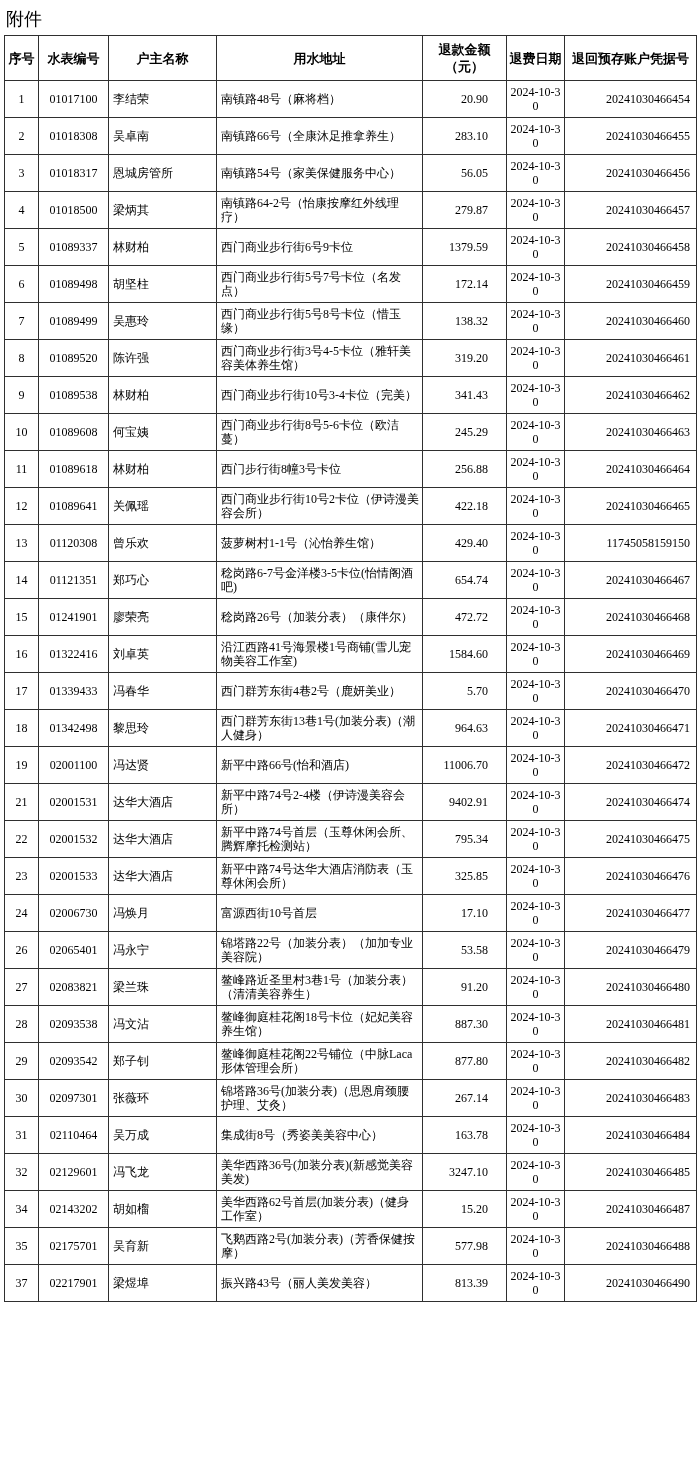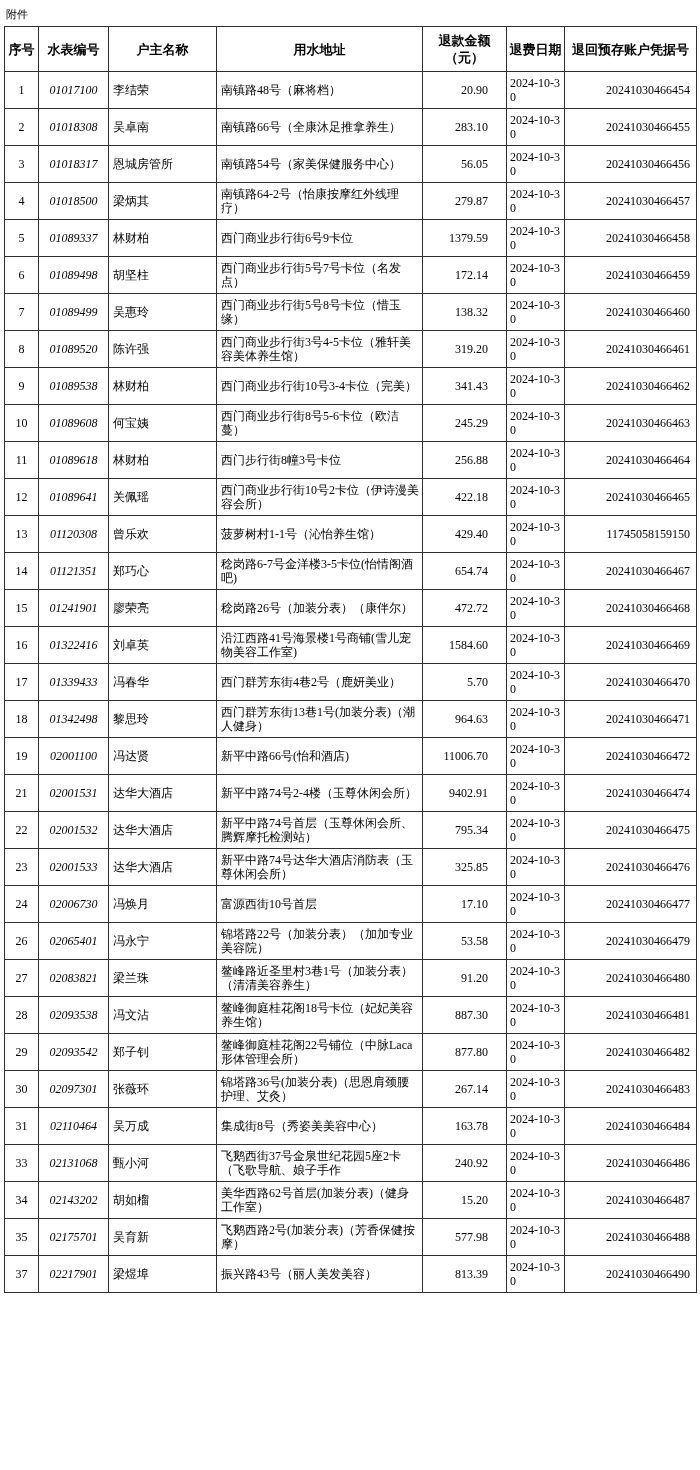--- a/index.html
+++ b/index.html
@@ -8,21 +8,21 @@
     background: #ffffff;
     width: 700px;
     color: #000;
     font-family: "Liberation Serif", "DejaVu Serif", serif;
   }
   .page {
     width: 700px;
     background: #fff;
   }
   .attachment-label {
-    font-size: 11px;
+    font-size: 18px;
     padding: 7px 0 4px 6px;
   }
   .doc-title {
     text-align: center;
     font-size: 17px;
     font-weight: bold;
     padding: 9px 0 11px 0;
     letter-spacing: 1px;
   }
   table.refund-table {
@@ -45,25 +45,25 @@
   .refund-table td {
     border: 1px solid #2f2f2f;
     font-size: 12px;
     line-height: 14px;
     padding: 4px 3px;
     vertical-align: middle;
     word-break: break-all;
     background: #fff;
   }
   .refund-table td.col-no   { text-align: center; }
-  .refund-table td.col-meter{ text-align: center; font-family: "Liberation Serif", serif; font-style: italic; }
+  .refund-table td.col-meter{ text-align: center; font-family: "Liberation Serif", serif; }
   .refund-table td.col-name { text-align: left; padding-left: 4px; }
   .refund-table td.col-addr { text-align: left; padding-left: 4px; }
   .refund-table td.col-amt  { text-align: right; padding-right: 18px; }
-  .refund-table td.col-date { }
+  .refund-table td.col-date { text-align: center; }
   .refund-table td.col-vch  { text-align: right; padding-right: 6px; }
 </style>
 </head>
 <body>
 
 <div class="page">
 
   <div class="attachment-label">附件</div>
 
 
@@ -258,21 +258,21 @@
       <td class="col-name">冯达贤</td>
       <td class="col-addr">新平中路66号(怡和酒店)</td>
       <td class="col-amt">11006.70</td>
       <td class="col-date">2024-10-30</td>
       <td class="col-vch">20241030466472</td>
     </tr>
         <tr>
       <td class="col-no">21</td>
       <td class="col-meter">02001531</td>
       <td class="col-name">达华大酒店</td>
-      <td class="col-addr">新平中路74号2-4楼（玉尊休闲会所）</td>
+      <td class="col-addr">新平中路74号2-4楼（伊诗漫美容会所）</td>
       <td class="col-amt">9402.91</td>
       <td class="col-date">2024-10-30</td>
       <td class="col-vch">20241030466474</td>
     </tr>
         <tr>
       <td class="col-no">22</td>
       <td class="col-meter">02001532</td>
       <td class="col-name">达华大酒店</td>
       <td class="col-addr">新平中路74号首层（玉尊休闲会所、腾辉摩托检测站）</td>
       <td class="col-amt">795.34</td>
@@ -345,27 +345,27 @@
         <tr>
       <td class="col-no">31</td>
       <td class="col-meter">02110464</td>
       <td class="col-name">吴万成</td>
       <td class="col-addr">集成街8号（秀姿美美容中心）</td>
       <td class="col-amt">163.78</td>
       <td class="col-date">2024-10-30</td>
       <td class="col-vch">20241030466484</td>
     </tr>
         <tr>
-      <td class="col-no">33</td>
-      <td class="col-meter">02131068</td>
-      <td class="col-name">甄小河</td>
-      <td class="col-addr">飞鹅西街37号金泉世纪花园5座2卡（飞歌导航、娘子手作</td>
-      <td class="col-amt">240.92</td>
-      <td class="col-date">2024-10-30</td>
-      <td class="col-vch">20241030466486</td>
+      <td class="col-no">32</td>
+      <td class="col-meter">02129601</td>
+      <td class="col-name">冯飞龙</td>
+      <td class="col-addr">美华西路36号(加装分表)(新感觉美容美发)</td>
+      <td class="col-amt">3247.10</td>
+      <td class="col-date">2024-10-30</td>
+      <td class="col-vch">20241030466485</td>
     </tr>
         <tr>
       <td class="col-no">34</td>
       <td class="col-meter">02143202</td>
       <td class="col-name">胡如榴</td>
       <td class="col-addr">美华西路62号首层(加装分表)（健身工作室）</td>
       <td class="col-amt">15.20</td>
       <td class="col-date">2024-10-30</td>
       <td class="col-vch">20241030466487</td>
     </tr>

